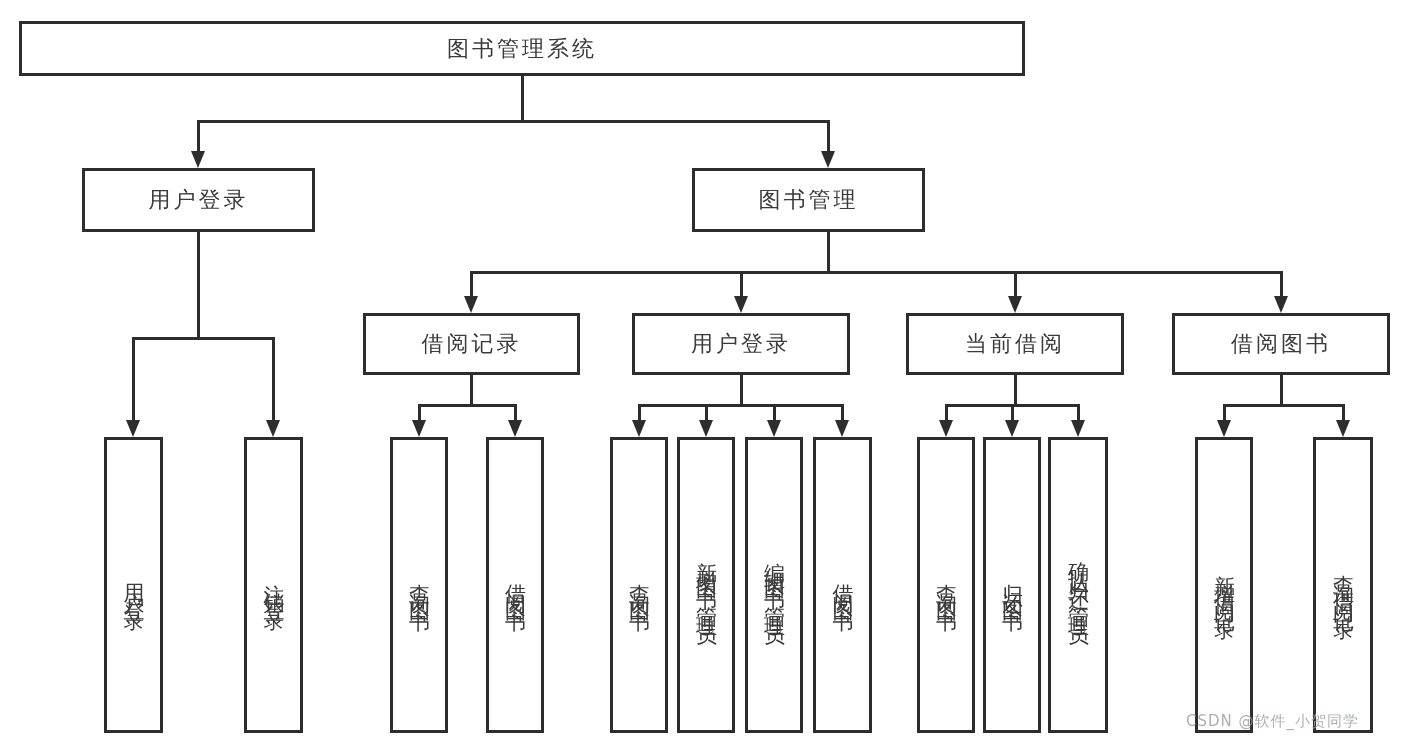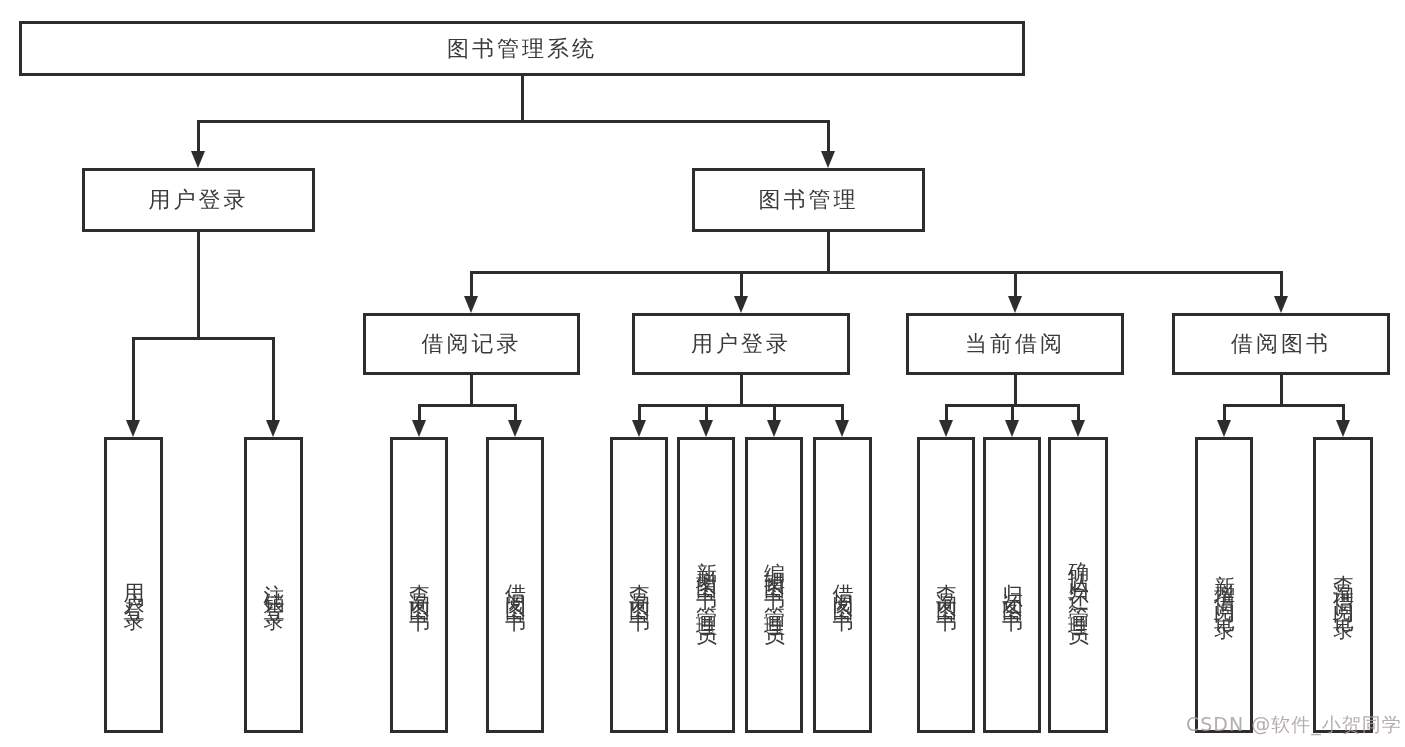--- a/index.html
+++ b/index.html
@@ -22,21 +22,21 @@
   .hline,.vline{position:absolute;background:#2d2d2d;z-index:1;}
   .hline{height:3px;}
   .vline{width:3px;}
   .arrow{
     position:absolute;width:0;height:0;z-index:1;
     border-left:7px solid transparent;border-right:7px solid transparent;
     border-top:17px solid #2d2d2d;
   }
   .watermark{
     position:absolute;left:1186px;top:712px;z-index:5;
-    font-size:19px;color:rgba(168,158,158,0.85);letter-spacing:1px;
+    font-size:15px;color:rgba(168,158,158,0.85);letter-spacing:1px;
     white-space:nowrap;
   }
 </style>
 </head>
 <body>
 
 <div class="node" style="left:19px;top:13px;width:1006px;height:55px;margin-top:8px;">
   <span>图书管理系统</span>
 </div>
 

